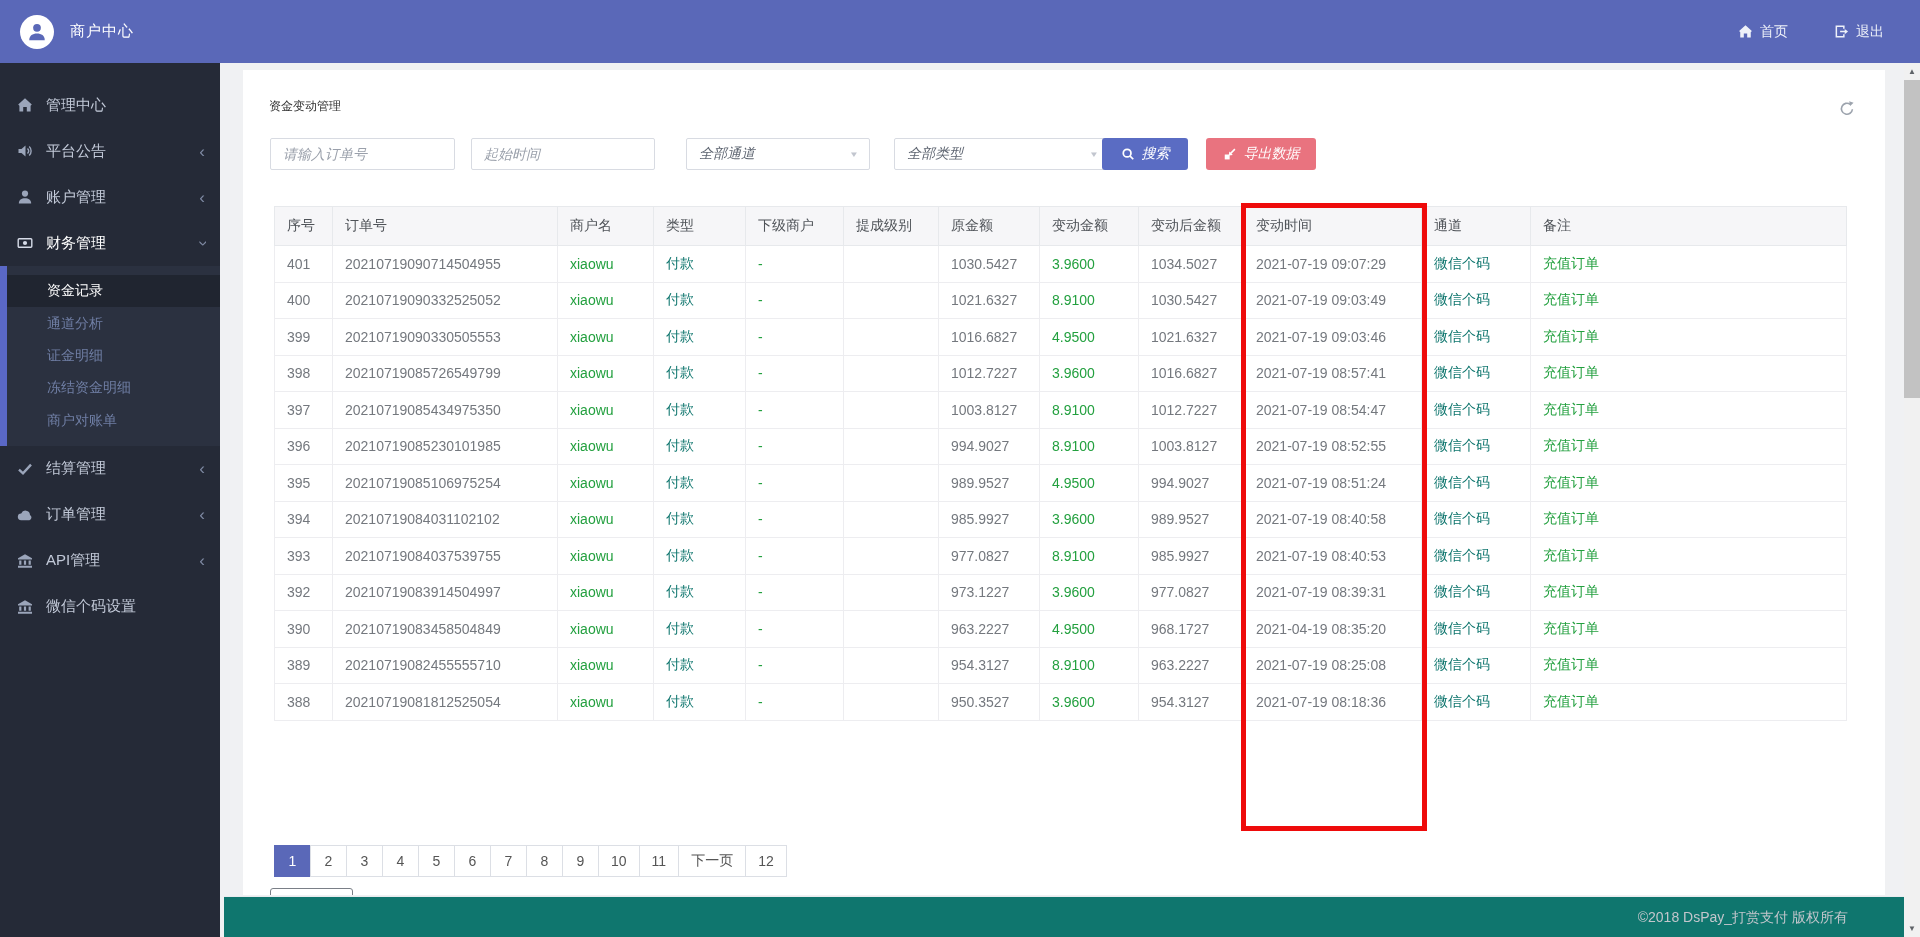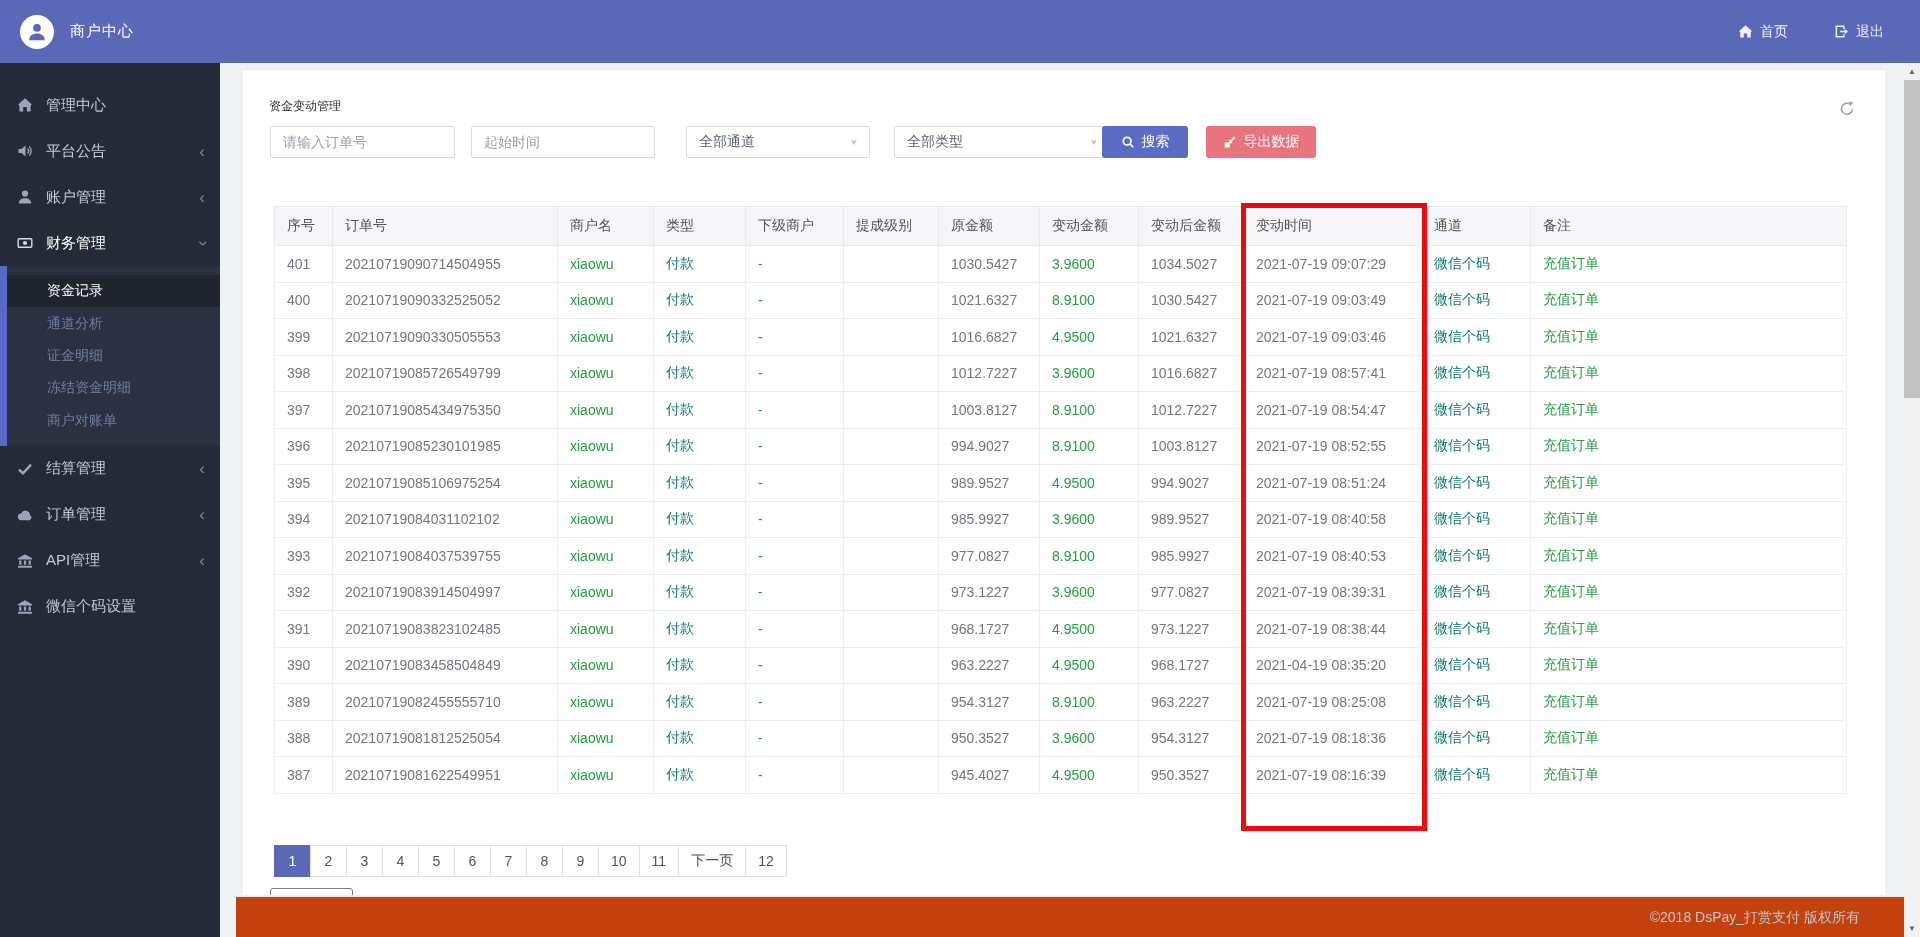--- a/index.html
+++ b/index.html
@@ -30,21 +30,21 @@
 .sub-item.active{background:#202530;color:#fff;}
 
 
 .main{position:absolute;left:220px;top:63px;width:1684px;height:874px;background:#f0f1f3;}
 .panel{position:absolute;left:23px;top:7px;width:1642px;height:825px;background:#fff;overflow:hidden;}
 .page-title{position:absolute;left:26px;top:28px;font-size:12px;color:#333;}
 .refresh-btn{position:absolute;left:1595px;top:30px;width:18px;height:18px;color:#9ca3ad;cursor:pointer;}
 .refresh-btn svg{width:18px;height:18px;}
 
 
-.f-el{position:absolute;top:56px;height:32px;}
+.f-el{position:absolute;top:68px;height:32px;font-style:italic;}
 .txt-input{border:1px solid #d8dbe2;border-radius:2px;padding:0 12px;font-size:14px;color:#333;outline:none;font-family:inherit;background:#fff;}
 .txt-input::placeholder{color:#9aa0ab;}
 .select{border:1px solid #d8dbe2;border-radius:2px;display:flex;align-items:center;justify-content:space-between;padding:0 10px 0 12px;font-size:14px;color:#5f6672;cursor:pointer;background:#fff;}
 .caret{font-size:10px;color:#c2c6cf;transform:scaleY(.8);}
 .btn{border:none;border-radius:3px;color:#fff;font-size:14px;display:flex;align-items:center;justify-content:center;gap:7px;cursor:pointer;font-family:inherit;}
 .btn svg{width:14px;height:14px;color:#fff;flex:none;}
 .btn-search{background:var(--brand-btn);}
 .btn-export{background:var(--export);}
 
 
@@ -57,21 +57,21 @@
 
 .pagination{position:absolute;left:31px;top:775px;display:flex;}
 .page-btn{min-width:37px;height:32px;padding:0 12px;background:#fff;border:1px solid #dcdfe5;color:#555;font-size:14px;margin-left:-1px;cursor:pointer;font-family:inherit;}
 .page-btn:first-child{margin-left:0;}
 .page-btn.active{background:var(--brand);border-color:var(--brand);color:#fff;}
 
 
 .page-size{position:absolute;left:27px;top:818px;width:83px;height:26px;border:1px solid #7a7f87;border-radius:3px;background:#fff;}
 
 
-.footer-strip{position:absolute;left:16px;bottom:0;width:100%;height:41px;background:#c2410c;border-top:1px solid #e9ebee;}
+.footer-strip{position:absolute;left:4px;bottom:0;width:100%;height:41px;background:#0f766e;border-top:1px solid #e9ebee;}
 .footer-text{position:absolute;right:60px;top:12px;font-size:14px;color:#c3c6cc;}
 
 
 .red-box{position:absolute;left:1241px;top:203px;width:186px;height:628px;border:5px solid var(--red);z-index:40;pointer-events:none;}
 
 
 .scrollbar{position:absolute;right:0;top:63px;width:16px;height:874px;background:#f1f1f1;z-index:35;}
 .sb-arrow{position:absolute;left:0;width:100%;height:17px;display:flex;align-items:center;justify-content:center;font-size:8px;color:#5f6368;cursor:pointer;}
 .sb-up{top:0;} .sb-down{bottom:0;}
 .sb-thumb{position:absolute;left:0;top:17px;width:16px;height:318px;background:#c2c2c2;cursor:pointer;}
@@ -375,34 +375,20 @@
             <td class="c-green">-</td>
             <td class=""></td>
             <td class="">973.1227</td>
             <td class="c-green">3.9600</td>
             <td class="">977.0827</td>
             <td class="">2021-07-19 08:39:31</td>
             <td class="c-dark">微信个码</td>
             <td class="c-green">充值订单</td>
           </tr>
           <tr>
-            <td class="">391</td>
-            <td class="">20210719083823102485</td>
-            <td class="c-green">xiaowu</td>
-            <td class="c-dark">付款</td>
-            <td class="c-green">-</td>
-            <td class=""></td>
-            <td class="">968.1727</td>
-            <td class="c-green">4.9500</td>
-            <td class="">973.1227</td>
-            <td class="">2021-07-19 08:38:44</td>
-            <td class="c-dark">微信个码</td>
-            <td class="c-green">充值订单</td>
-          </tr>
-          <tr>
             <td class="">390</td>
             <td class="">20210719083458504849</td>
             <td class="c-green">xiaowu</td>
             <td class="c-dark">付款</td>
             <td class="c-green">-</td>
             <td class=""></td>
             <td class="">963.2227</td>
             <td class="c-green">4.9500</td>
             <td class="">968.1727</td>
             <td class="">2021-04-19 08:35:20</td>
@@ -427,34 +413,20 @@
             <td class="">388</td>
             <td class="">20210719081812525054</td>
             <td class="c-green">xiaowu</td>
             <td class="c-dark">付款</td>
             <td class="c-green">-</td>
             <td class=""></td>
             <td class="">950.3527</td>
             <td class="c-green">3.9600</td>
             <td class="">954.3127</td>
             <td class="">2021-07-19 08:18:36</td>
-            <td class="c-dark">微信个码</td>
-            <td class="c-green">充值订单</td>
-          </tr>
-          <tr>
-            <td class="">387</td>
-            <td class="">20210719081622549951</td>
-            <td class="c-green">xiaowu</td>
-            <td class="c-dark">付款</td>
-            <td class="c-green">-</td>
-            <td class=""></td>
-            <td class="">945.4027</td>
-            <td class="c-green">4.9500</td>
-            <td class="">950.3527</td>
-            <td class="">2021-07-19 08:16:39</td>
             <td class="c-dark">微信个码</td>
             <td class="c-green">充值订单</td>
           </tr>
         </tbody>
       </table>
 
     <div class="pagination" id="pagination">
         <button class="page-btn active">1</button>
         <button class="page-btn">2</button>
         <button class="page-btn">3</button>

